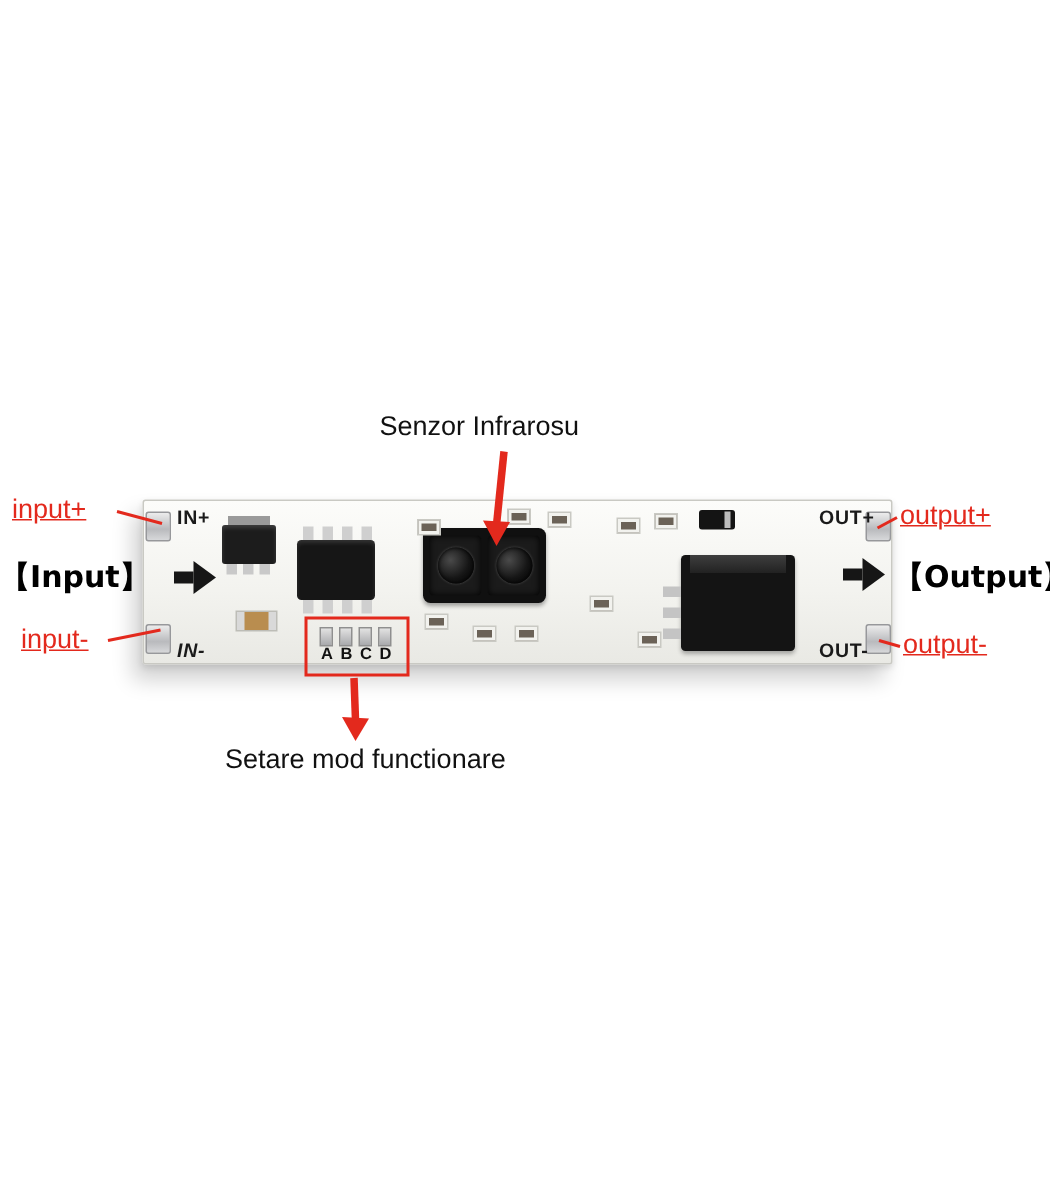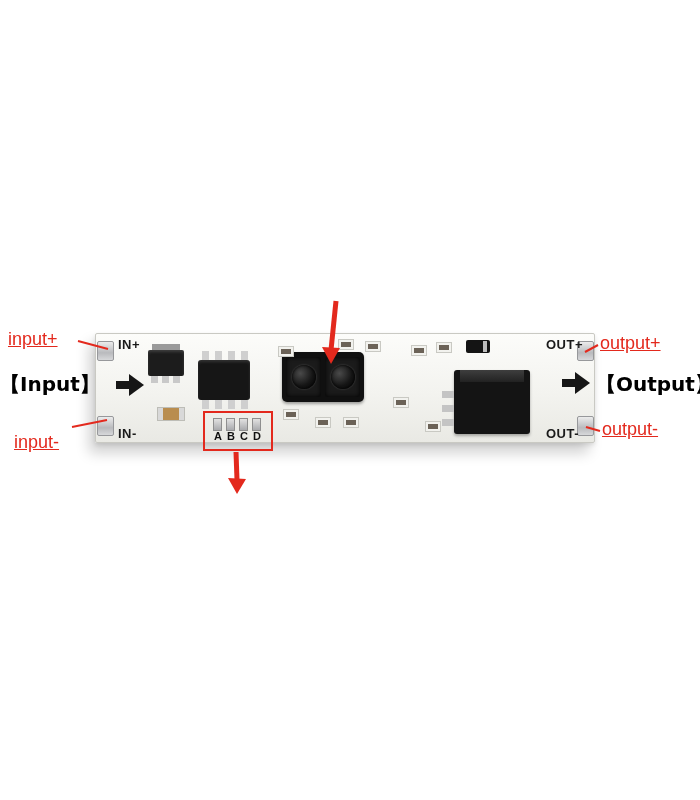--- a/index.html
+++ b/index.html
@@ -69,39 +69,41 @@
 
   svg.overlay { position:absolute; left:0; top:0; width:700px; height:800px; pointer-events:none; }
   .red-stroke { stroke:var(--red); }
   .red-fill { fill:var(--red); }
 </style>
 </head>
 <body>
 
 <div class="canvas">
 
+  <div class="ann ann-black" style="left:253px; top:274px;">Senzor Infrarosu</div>
 
   <div class="ann ann-red" style="left:8px; top:329px;">input+</div>
   <div class="ann bracket" style="left:0px; top:371px;">【Input】</div>
-  <div class="ann ann-red" style="left:14px; top:432px;">input-</div>
+  <div class="ann ann-red" style="left:14px; top:416px;">input-</div>
 
   <div class="ann ann-red" style="left:600px; top:333px;">output+</div>
   <div class="ann bracket" style="left:596px; top:371px;">【Output】</div>
   <div class="ann ann-red" style="left:602px; top:419px;">output-</div>
 
+  <div class="ann ann-black" style="left:150px; top:496px;">Setare mod functionare</div>
 
   <div class="board">
 
     <div class="pad" style="left:1px; top:7px;"></div>
     <div class="pad" style="left:1px; top:82px;"></div>
     <div class="pad" style="left:481px; top:7px;"></div>
     <div class="pad" style="left:481px; top:82px;"></div>
 
     <div class="silk" style="left:22px; top:3px;">IN+</div>
-    <div class="silk" style="left:22px; top:92px;">IN-</div>
+    <div class="silk" style="left:22px; top:92px;font-style:italic;">IN-</div>
     <div class="silk" style="left:450px; top:3px;">OUT+</div>
     <div class="silk" style="left:450px; top:92px;">OUT-</div>
 
     <div class="silk-arrow" style="left:20px; top:40px;">
       <div class="bar"></div>
         <div class="head"></div>
     </div>
     <div class="silk-arrow" style="left:466px; top:38px;">
       <div class="bar"></div>
         <div class="head"></div>

